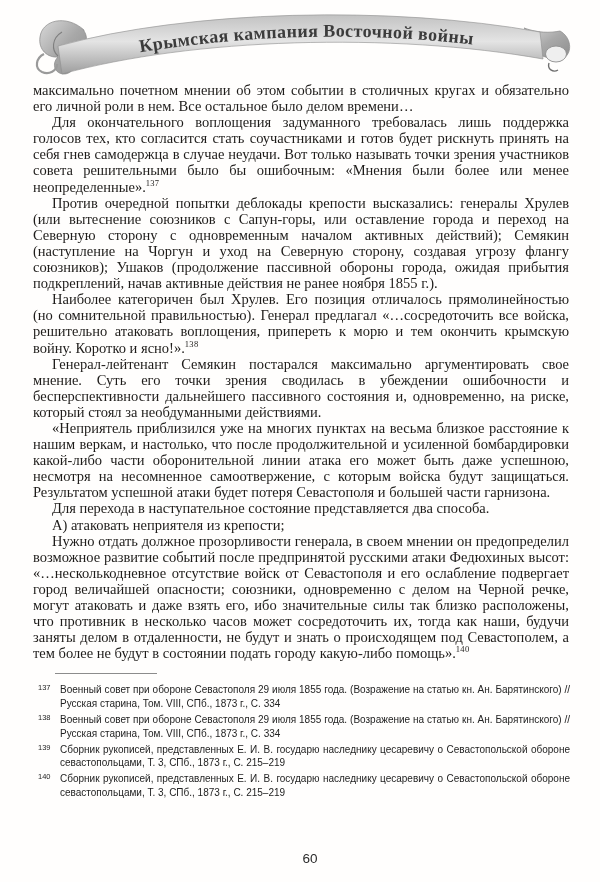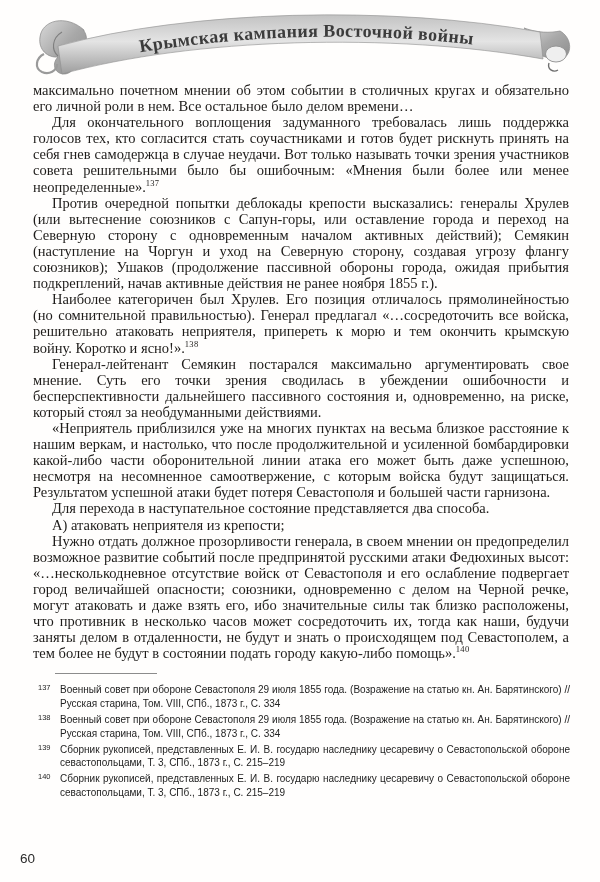--- a/index.html
+++ b/index.html
@@ -47,21 +47,21 @@
     color: #232323;
   }
   .footnote { position: relative; padding-left: 24px; margin-bottom: 2px; }
   .fn-marker {
     position: absolute; left: 2px; top: 1px;
     font-size: 7.5px; line-height: 1;
   }
   .page-number {
     position: absolute;
     left: 0; right: 0; bottom: 16px;
-    text-align: left;
+    text-align: center;
     font-family: "Liberation Sans", sans-serif;
     font-size: 13.5px;
     color: #2b2b2b;
     padding-left: 20px;
   }
 </style>
 </head>
 <body>
 
 <div class="page">
@@ -99,21 +99,21 @@
       <text font-family="Liberation Serif, serif" font-size="18" font-weight="bold" fill="#3c3c3c" letter-spacing="0.4">
         <textPath href="#ribbonTextPath" startOffset="50%" text-anchor="middle">Крымская кампания Восточной войны</textPath>
       </text>
     </svg>
   </div>
 
   <div class="body-text">
     <p class="para"><span>максимально почетном мнении об этом событии в столичных кругах и обязательно его личной роли в нем. Все остальное было делом времени…</span></p>
     <p class="para indent"><span>Для окончательного воплощения задуманного требовалась лишь поддержка голосов тех, кто согласится стать соучастниками и готов будет рискнуть принять на себя гнев самодержца в случае неудачи. Вот только называть точки зрения участников совета решительными было бы ошибочным: «Мнения были более или менее неопределенные».</span><sup class="fnref">137</sup></p>
     <p class="para indent"><span>Против очередной попытки деблокады крепости высказались: генералы Хрулев (или вытеснение союзников с Сапун-горы, или оставление города и переход на Северную сторону с одновременным началом активных действий); Семякин (наступление на Чоргун и уход на Северную сторону, создавая угрозу флангу союзников); Ушаков (продолжение пассивной обороны города, ожидая прибытия подкреплений, начав активные действия не ранее ноября 1855 г.).</span></p>
-    <p class="para indent"><span>Наиболее категоричен был Хрулев. Его позиция отличалось прямолинейностью (но сомнительной правильностью). Генерал предлагал «…сосредоточить все войска, решительно атаковать неприятеля, припереть к морю и тем окончить крымскую войну. Коротко и ясно!».</span><sup class="fnref">138</sup></p>
+    <p class="para indent"><span>Наиболее категоричен был Хрулев. Его позиция отличалось прямолинейностью (но сомнительной правильностью). Генерал предлагал «…сосредоточить все войска, решительно атаковать воплощения, припереть к морю и тем окончить крымскую войну. Коротко и ясно!».</span><sup class="fnref">138</sup></p>
     <p class="para indent"><span>Генерал-лейтенант Семякин постарался максимально аргументировать свое мнение. Суть его точки зрения сводилась в убеждении ошибочности и бесперспективности дальнейшего пассивного состояния и, одновременно, на риске, который стоял за необдуманными действиями.</span></p>
     <p class="para indent"><span>«Неприятель приблизился уже на многих пунктах на весьма близкое расстояние к нашим веркам, и настолько, что после продолжительной и усиленной бомбардировки какой-либо части оборонительной линии атака его может быть даже успешною, несмотря на несомненное самоотвержение, с которым войска будут защищаться. Результатом успешной атаки будет потеря Севастополя и большей части гарнизона.</span></p>
     <p class="para indent"><span>Для перехода в наступательное состояние представляется два способа.</span></p>
     <p class="para indent"><span>А) атаковать неприятеля из крепости;</span></p>
     <p class="para indent"><span>Нужно отдать должное прозорливости генерала, в своем мнении он предопределил возможное развитие событий после предпринятой русскими атаки Федюхиных высот: «…несколькодневное отсутствие войск от Севастополя и его ослабление подвергает город величайшей опасности; союзники, одновременно с делом на Черной речке, могут атаковать и даже взять его, ибо значительные силы так близко расположены, что противник в несколько часов может сосредоточить их, тогда как наши, будучи заняты делом в отдаленности, не будут и знать о происходящем под Севастополем, а тем более не будут в состоянии подать городу какую-либо помощь».</span><sup class="fnref">140</sup></p>
   </div>
 
   <div class="fn-sep"></div>
 
   <div class="footnotes">

